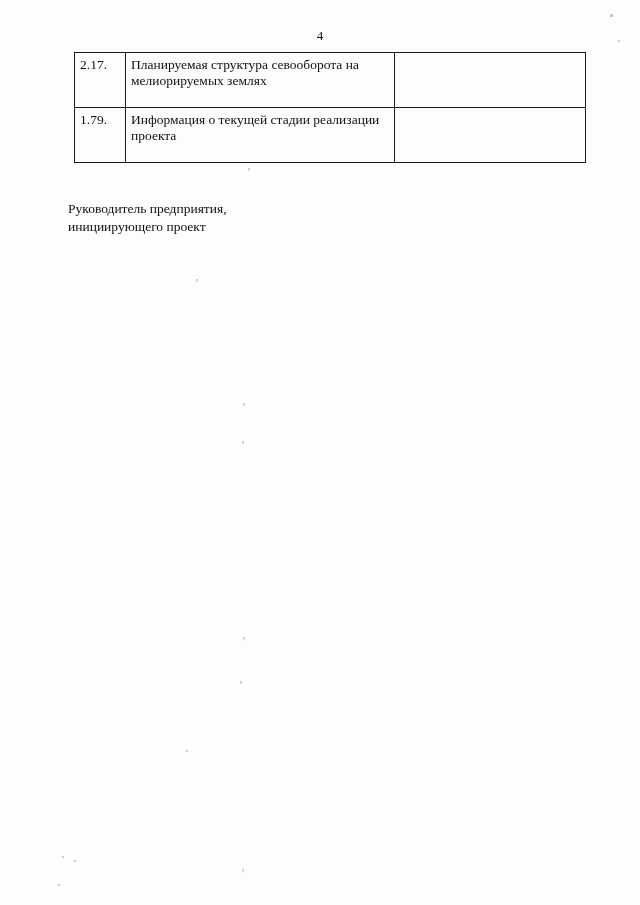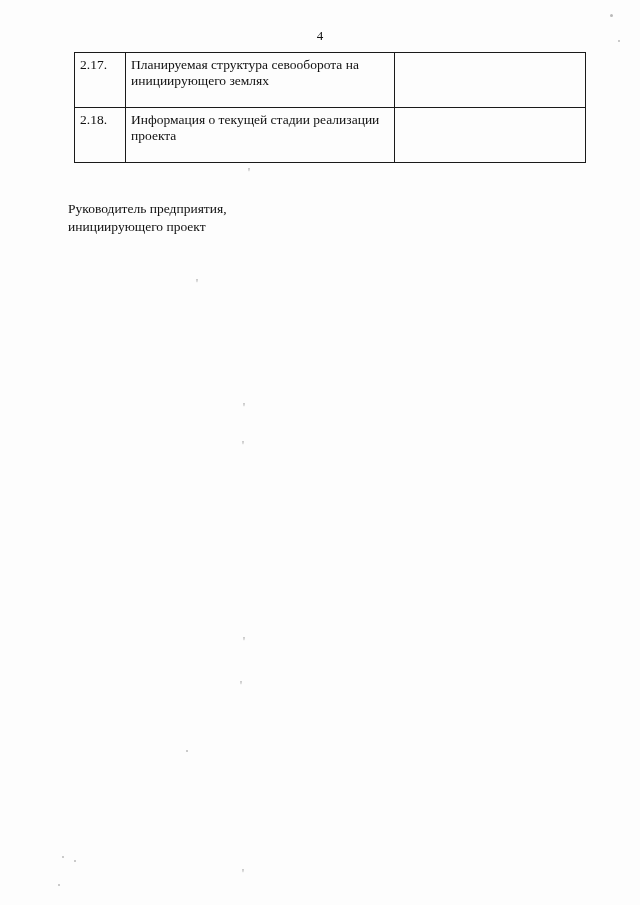--- a/index.html
+++ b/index.html
@@ -120,25 +120,25 @@
 <body>
 
 <div class="page">
 
   <div class="page-number">4</div>
 
   <table class="doc-table">
     <tbody>
       <tr class="row-1">
         <td class="col-num">2.17.</td>
-        <td class="col-text">Планируемая структура севооборота на инициирующего землях</td>
+        <td class="col-text">Планируемая структура севооборота на мелиорируемых землях</td>
         <td class="col-blank"></td>
       </tr>
       <tr class="row-2">
-        <td class="col-num">2.18.</td>
+        <td class="col-num">1.79.</td>
         <td class="col-text">Информация о текущей стадии реализации проекта</td>
         <td class="col-blank"></td>
       </tr>
     </tbody>
   </table>
 
   <div class="sign-block">
     <div class="sign-title">Руководитель предприятия,
 инициирующего проект</div>
   </div>

